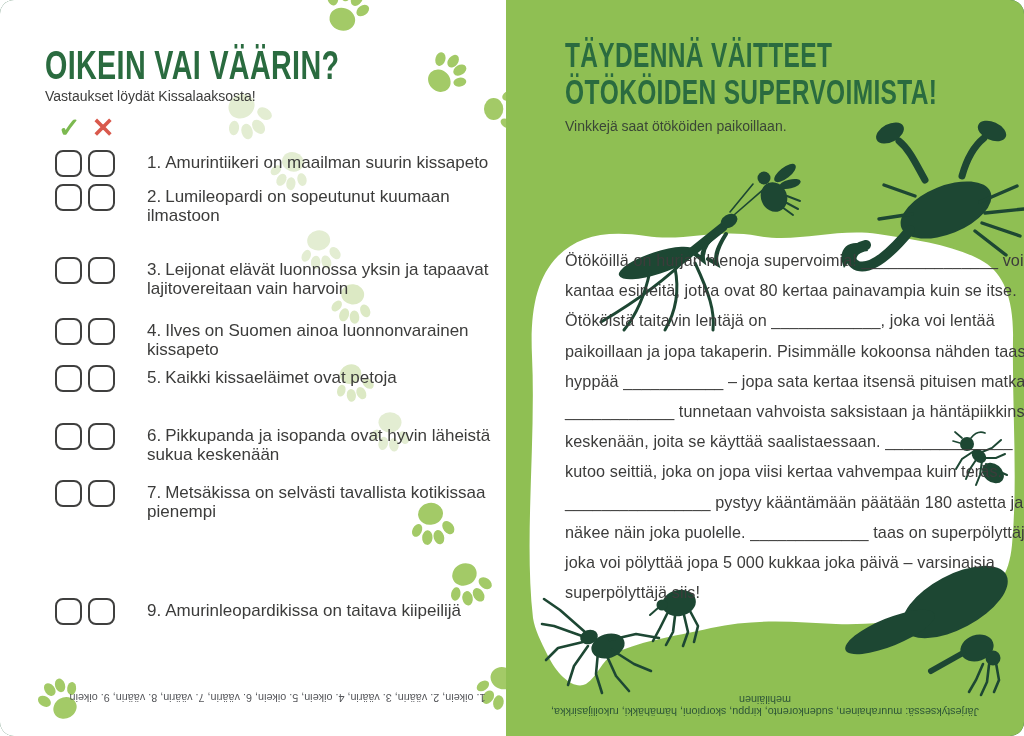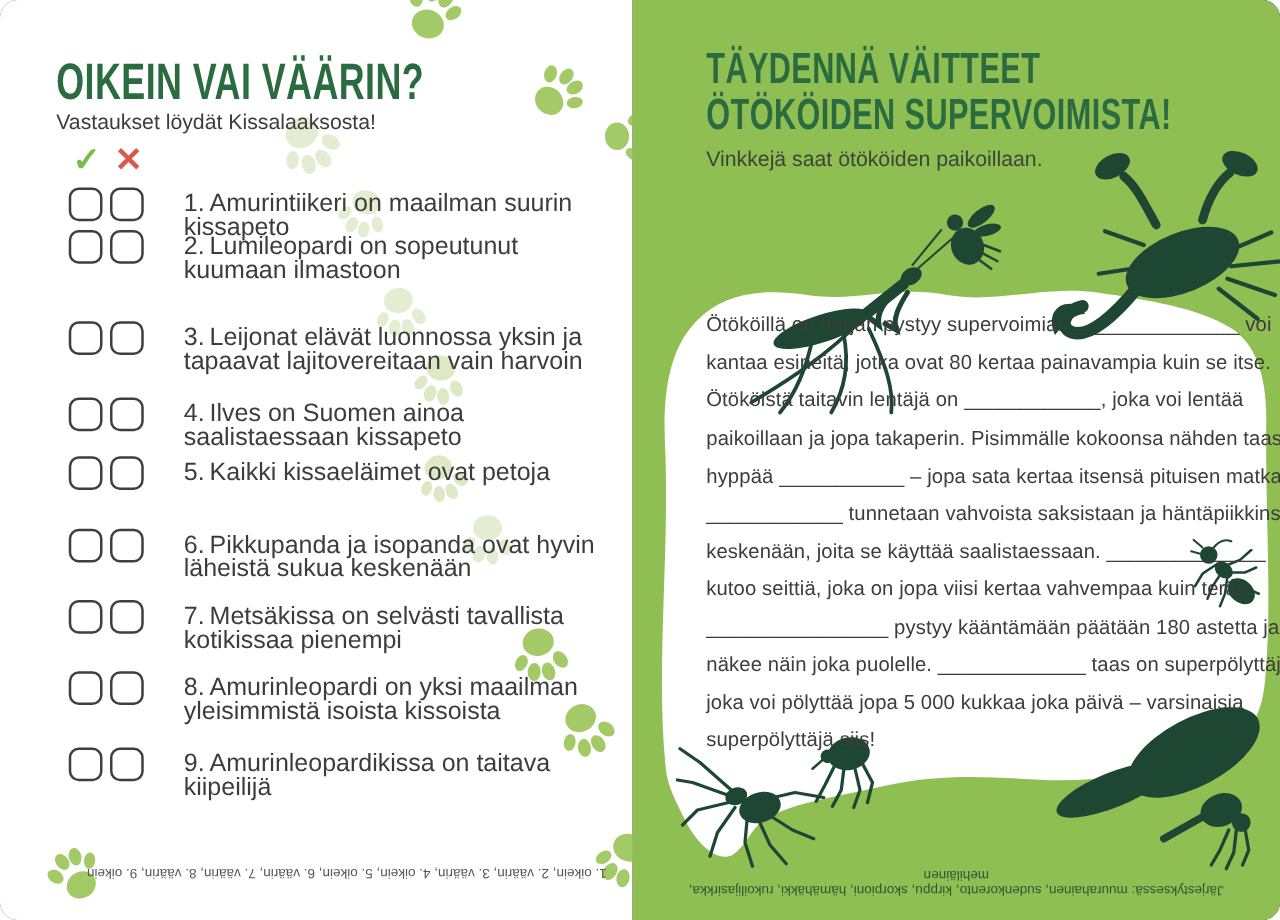--- a/index.html
+++ b/index.html
@@ -1,38 +1,38 @@
 <!DOCTYPE html>
 <html><head>
 <meta charset="utf-8">
 <style>
   html,body{margin:0;padding:0;background:#ffffff;}
   .spread{position:relative;width:1024px;height:736px;border-radius:14px;overflow:hidden;
-          font-family:"Liberation Sans",sans-serif;background:#4c1d95;}
+          font-family:"Liberation Sans",sans-serif;background:#14532d;}
   .page{position:absolute;top:0;height:736px;overflow:hidden;}
   .page.left{left:0;width:506px;background:#ffffff;}
   .page.right{left:506px;width:518px;background:#8fbf53;}
 
   
   .big-title{position:absolute;margin:0;font-weight:700;color:#2a6b3f;white-space:nowrap;
              transform:scaleX(.70);transform-origin:left top;letter-spacing:.5px;}
   .left-title{left:45px;top:44px;font-size:41px;line-height:42px;}
   .right-title{left:59px;top:36px;font-size:35px;line-height:37px;}
-  .subtitle{position:absolute;margin:0;font-size:17px;color:#3c3c3b;}
+  .subtitle{position:absolute;margin:0;font-size:14px;color:#3c3c3b;}
 
   
   .legend{position:absolute;left:58px;top:112px;font-size:27px;font-weight:600;display:flex;gap:11px;}
   .legend .ok{color:#7cb950;}
   .legend .no{color:#d9594c;}
 
   
   .row{position:absolute;left:55px;display:flex;align-items:flex-start;}
   .cb{width:27px;height:27px;border:2.6px solid #3f3f3e;border-radius:8px;background:#fff;
       flex:0 0 auto;margin-right:6px;box-sizing:border-box;}
-  .stmt{margin:0 0 0 26px;max-width:352px;font-size:20px;line-height:18.5px;color:#3c3c3b;padding-top:4px;}
+  .stmt{margin:0 0 0 26px;max-width:352px;font-size:17px;line-height:18.5px;color:#3c3c3b;padding-top:4px;}
   .stmt .num{margin-right:4px;}
 
   
   .flip{transform:rotate(180deg);}
   .answers{position:absolute;left:55px;top:692px;width:445px;margin:0;font-size:10.8px;
            color:#55565a;text-align:center;}
   .hint{position:absolute;left:20px;top:694px;width:478px;margin:0;font-size:10.8px;
         color:#2e5638;text-align:center;}
 
   
@@ -124,41 +124,36 @@
       <p class="stmt"><span class="num">2.</span><span>Lumileopardi on sopeutunut kuumaan ilmastoon</span></p>
     </div>
     <div class="row" style="top:257px">
       <span class="cb"></span>
         <span class="cb"></span>
       <p class="stmt"><span class="num">3.</span><span>Leijonat elävät luonnossa yksin ja tapaavat lajitovereitaan vain harvoin</span></p>
     </div>
     <div class="row" style="top:318px">
       <span class="cb"></span>
         <span class="cb"></span>
-      <p class="stmt"><span class="num">4.</span><span>Ilves on Suomen ainoa saalistaessaan kissapeto</span></p>
+      <p class="stmt"><span class="num">4.</span><span>Ilves on Suomen ainoa luonnonvarainen kissapeto</span></p>
     </div>
     <div class="row" style="top:365px">
       <span class="cb"></span>
         <span class="cb"></span>
       <p class="stmt"><span class="num">5.</span><span>Kaikki kissaeläimet ovat petoja</span></p>
     </div>
     <div class="row" style="top:423px">
       <span class="cb"></span>
         <span class="cb"></span>
       <p class="stmt"><span class="num">6.</span><span>Pikkupanda ja isopanda ovat hyvin läheistä sukua keskenään</span></p>
     </div>
     <div class="row" style="top:480px">
       <span class="cb"></span>
         <span class="cb"></span>
       <p class="stmt"><span class="num">7.</span><span>Metsäkissa on selvästi tavallista kotikissaa pienempi</span></p>
-    </div>
-    <div class="row" style="top:537px">
-      <span class="cb"></span>
-        <span class="cb"></span>
-      <p class="stmt"><span class="num">8.</span><span>Amurinleopardi on yksi maailman yleisimmistä isoista kissoista</span></p>
     </div>
     <div class="row" style="top:598px">
       <span class="cb"></span>
         <span class="cb"></span>
       <p class="stmt"><span class="num">9.</span><span>Amurinleopardikissa on taitava kiipeilijä</span></p>
     </div>
 
     <p class="answers flip">1. oikein, 2. väärin, 3. väärin, 4. oikein, 5. oikein, 6. väärin, 7. väärin, 8. väärin, 9. oikein</p>
   </section>
 
@@ -244,21 +239,21 @@
         <ellipse cx="120" cy="44" rx="58" ry="27" transform="rotate(-28 120 44)" stroke="none"></ellipse>
         <ellipse cx="55" cy="74" rx="48" ry="14" transform="rotate(-22 55 74)" stroke="none"></ellipse>
         <ellipse cx="142" cy="90" rx="17" ry="13" transform="rotate(-20 142 90)" stroke="none"></ellipse>
         <circle cx="158" cy="100" r="7.5" stroke="none"></circle>
         <path d="M128 95 L96 113" fill="none" stroke-width="6"></path>
         <path d="M148 106 L141 122 L134 134 M154 107 L152 124 L146 137 M161 105 L164 122 L159 134" fill="none" stroke-width="2.6"></path>
       </g>
     </svg>
 
     <div class="fill-text">
-      <div class="fill-line">Ötököillä on hurjan pystyy supervoimia! _______________ voi</div>
+      <div class="fill-line">Ötököillä on hurjan hienoja supervoimia! _______________ voi</div>
       <div class="fill-line">kantaa esineitä, jotka ovat 80 kertaa painavampia kuin se itse.</div>
       <div class="fill-line">Ötököistä taitavin lentäjä on ____________, joka voi lentää</div>
       <div class="fill-line">paikoillaan ja jopa takaperin. Pisimmälle kokoonsa nähden taas</div>
       <div class="fill-line">hyppää ___________ – jopa sata kertaa itsensä pituisen matkan.</div>
       <div class="fill-line">____________ tunnetaan vahvoista saksistaan ja häntäpiikkinsä</div>
       <div class="fill-line">keskenään, joita se käyttää saalistaessaan. ______________</div>
       <div class="fill-line">kutoo seittiä, joka on jopa viisi kertaa vahvempaa kuin teräs.</div>
       <div class="fill-line">________________ pystyy kääntämään päätään 180 astetta ja</div>
       <div class="fill-line">näkee näin joka puolelle. _____________ taas on superpölyttäjä,</div>
       <div class="fill-line">joka voi pölyttää jopa 5 000 kukkaa joka päivä – varsinaisia</div>

